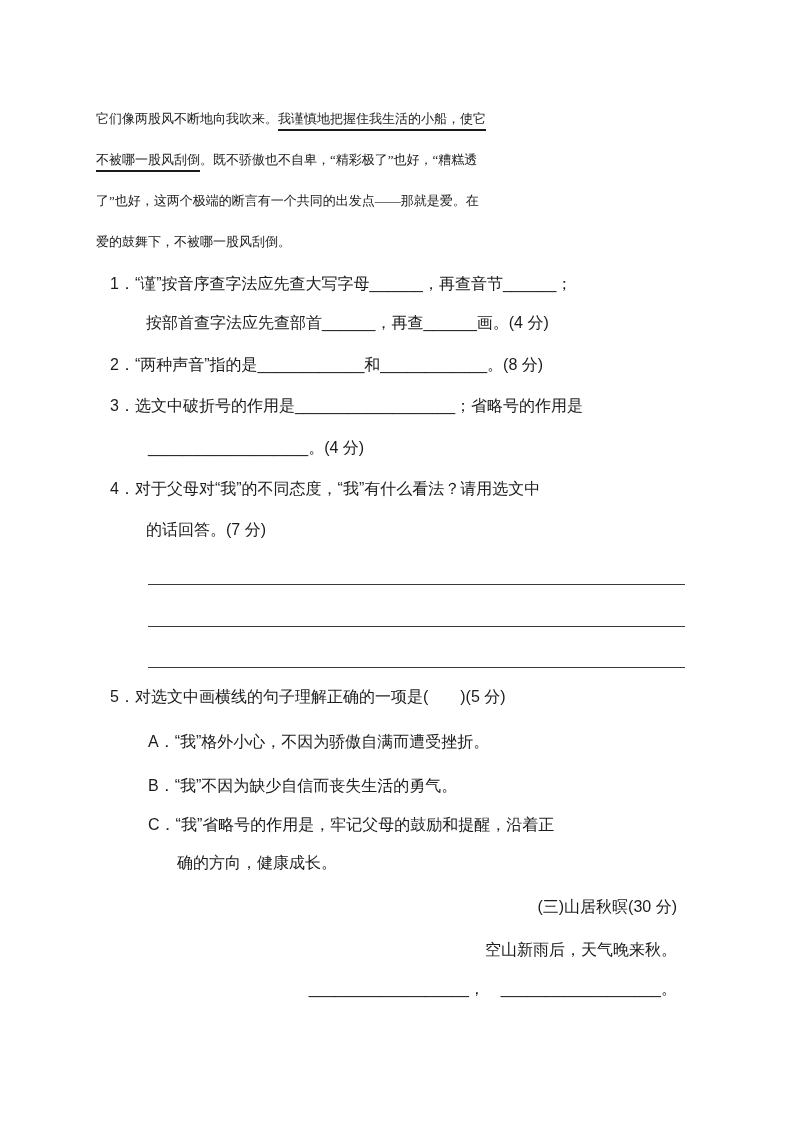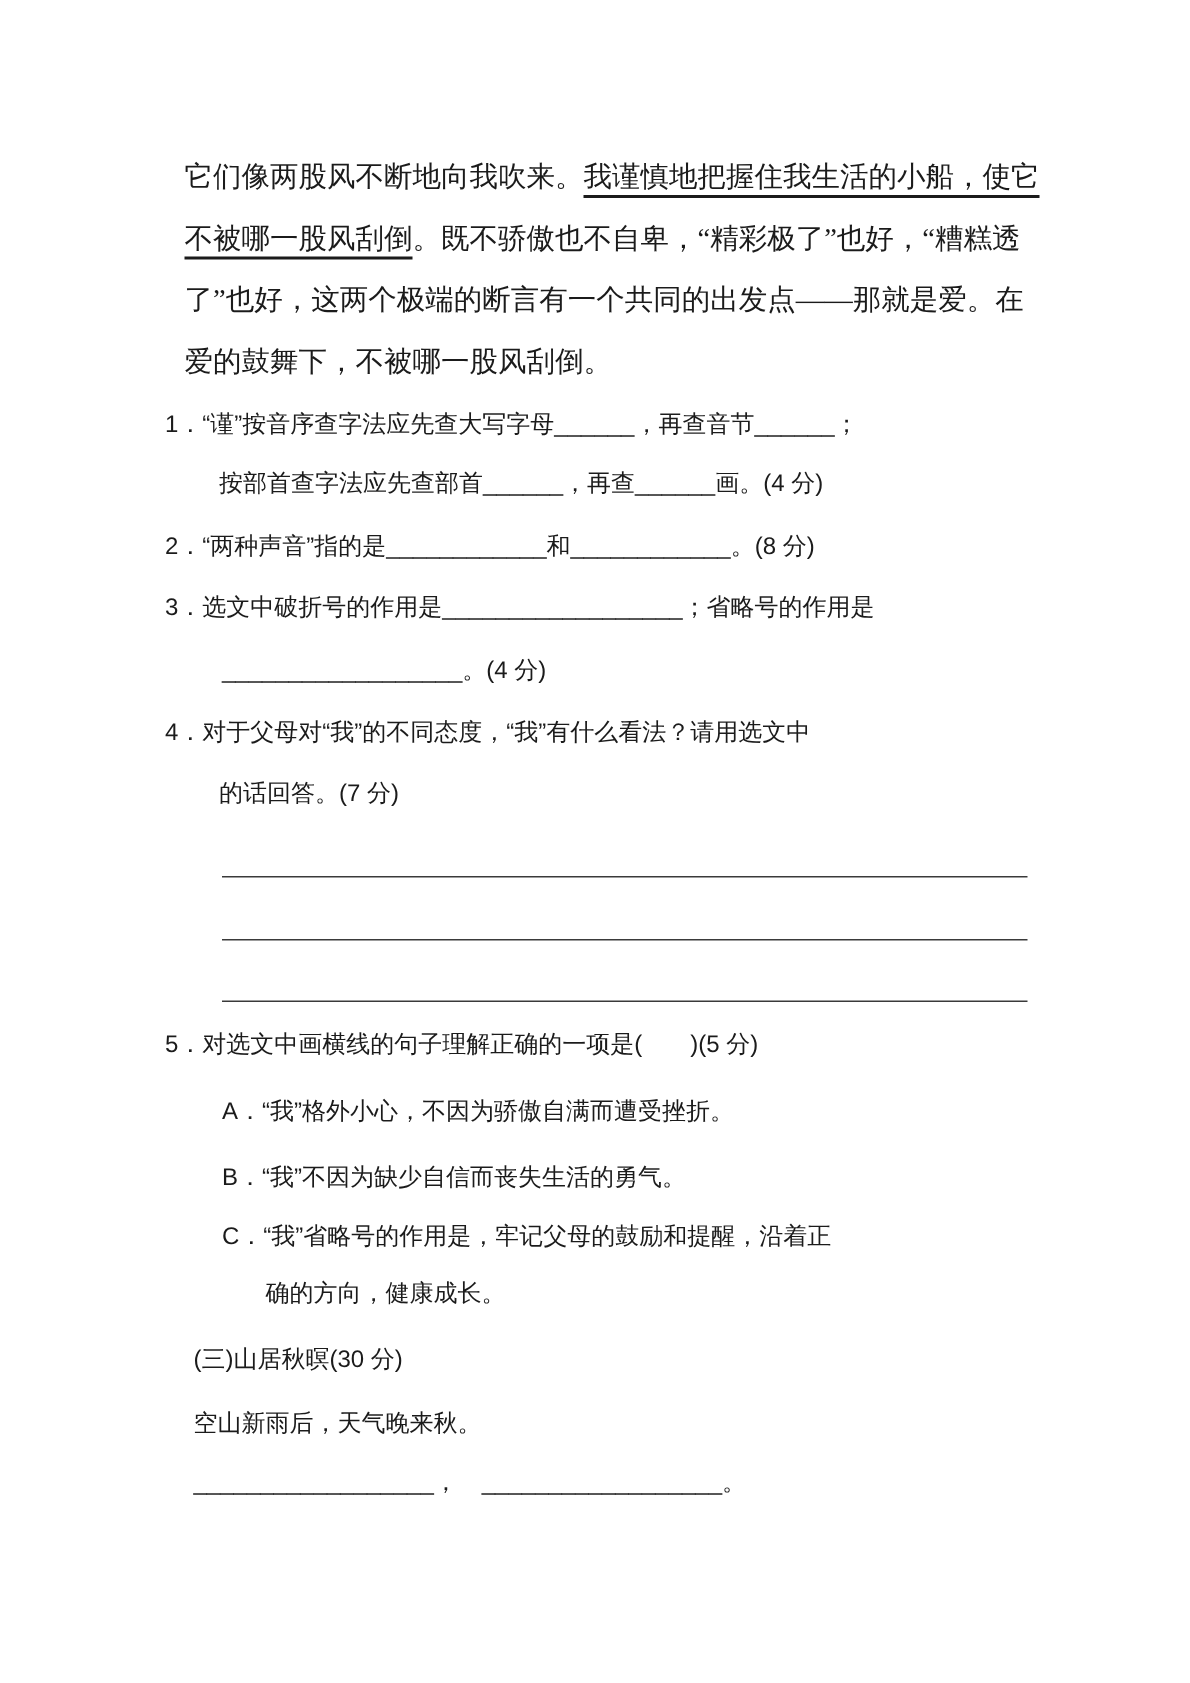--- a/index.html
+++ b/index.html
@@ -7,38 +7,38 @@
     width:793px; height:1122px;
     background:#ffffff;
     color:#1b1b1b;
     font-family:"Liberation Sans","DejaVu Sans",sans-serif;
     position:relative;
     overflow:hidden;
   }
   .line { position:absolute; white-space:nowrap; }
   .passage {
     font-family:"Liberation Serif","DejaVu Serif",serif;
-    font-size:19px; line-height:41px; height:41px;
-    left:123px; width:567px;
+    font-size:13px; line-height:41px; height:41px;
+    left:96px; width:567px;
   }
   .question {
     font-size:16px; line-height:42px; height:42px;
   }
   .u {
     text-decoration:underline;
     text-decoration-thickness:1.5px;
     text-underline-offset:6px;
   }
   .rule {
     position:absolute;
     left:148px; width:537px; height:1px;
     background:#3a3a3a;
   }
   .centered {
-    left:129px; width:567px; text-align:left; white-space:nowrap;
+    left:110px; width:567px; text-align:right; white-space:nowrap;
   }
   .poem {
     font-family:"Liberation Serif","DejaVu Serif",serif;
     font-size:16px;
   }
 </style>
 </head>
 <body>
 
 <div class="line passage" style="top:98px"><span>它们像两股风不断地向我吹来。</span><span class="u">我谨慎地把握住我生活的小船，使它</span></div>

